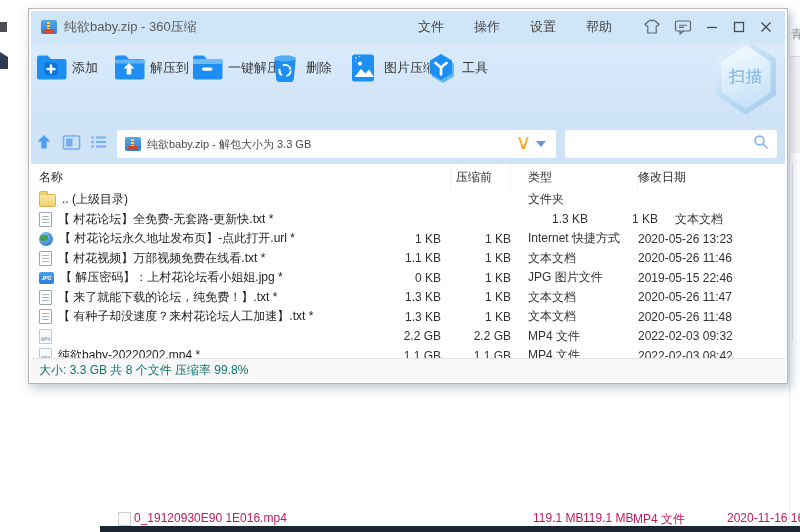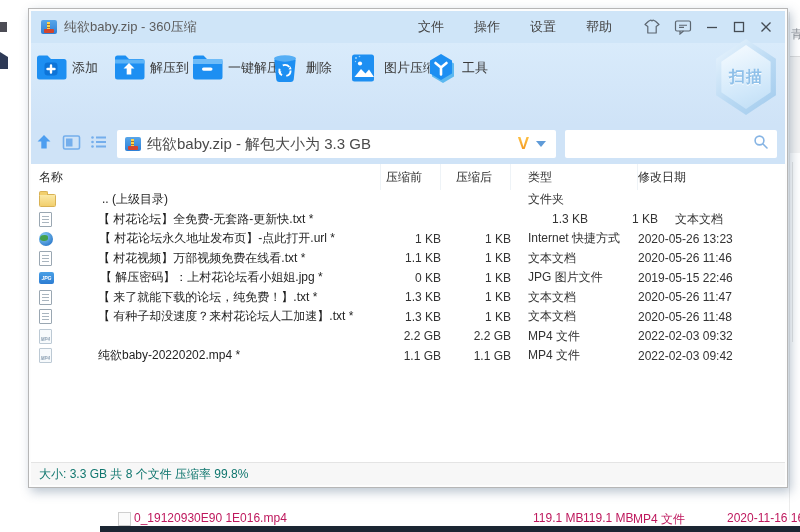--- a/index.html
+++ b/index.html
@@ -21,21 +21,21 @@
   .bg-bottom-row .bgi{position:absolute;left:18px;top:1px;width:11px;height:12px;border:1px solid #cfcfcf;background:#fafafa;}
   .bg-bottom-row .bgn{position:absolute;left:34px;top:0;}
   .bg-bottom-row .bgs1{position:absolute;left:433px;top:0;}
   .bg-bottom-row .bgs2{position:absolute;left:483px;top:0;}
   .bg-bottom-row .bgt{position:absolute;left:533px;top:0;}
   .bg-bottom-row .bgd{position:absolute;left:627px;top:0;}
   .bg-taskbar{left:100px;top:526px;width:700px;height:6px;background:#1b2632;}
 
   
   .window{
-    position:absolute;z-index:2;left:28px;top:8px;width:760px;height:480px;
+    position:absolute;z-index:2;left:28px;top:8px;width:760px;height:376px;
     background:#fdfdfd;border:1px solid #b6b6b6;
     box-shadow:3px 4px 10px rgba(60,90,120,.35);
     box-sizing:border-box;
   }
   .window-inner{position:absolute;inset:2px;display:flex;flex-direction:column;background:#fff;}
 
   
   .titlebar{height:32px;flex:none;background:#cfe5f8;display:flex;align-items:center;padding:0 8px 0 10px;}
   .zip-icon{width:16px;height:14px;position:relative;background:linear-gradient(#58a6e9,#2d7fd6);border-radius:2px;flex:none;}
   .zip-icon::before{content:"";position:absolute;left:6px;top:2px;bottom:4px;width:3px;
@@ -57,41 +57,41 @@
     background:linear-gradient(135deg,#f0f8ff,#b9d9f3 55%,#9fc9ec);
     display:flex;align-items:center;justify-content:center;}
   .scan-badge-inner{position:absolute;inset:6px;clip-path:polygon(50% 0%,94% 26%,94% 74%,50% 100%,6% 74%,6% 26%);
     background:linear-gradient(160deg,#f8fcff,#cfe7fa 70%,#bedcf4);}
   .scan-label{position:relative;font-size:16px;font-weight:bold;color:#8fc0e9;letter-spacing:1px;text-shadow:0 1px 0 #fff;}
 
   
   .addressrow{height:40px;flex:none;background:#cfe3f7;display:flex;align-items:center;padding:0 8px 0 4px;gap:9px;}
   .nav-ic{flex:none;display:block;cursor:default;}
   .address-box{flex:1;height:28px;background:#fff;border-radius:2px;display:flex;align-items:center;padding:0 8px;gap:6px;min-width:0;}
-  .address-text{font-size:15px;color:#4a4a4a;white-space:nowrap;overflow:hidden;flex:1;}
+  .address-text{font-size:11px;color:#4a4a4a;white-space:nowrap;overflow:hidden;flex:1;}
   .vdrop{display:flex;align-items:center;gap:7px;flex:none;padding-right:2px;cursor:default;}
   .v-letter{font-size:17px;font-weight:bold;color:#f59c1f;background:linear-gradient(#ffc94d,#f08a12);-webkit-background-clip:text;background-clip:text;-webkit-text-fill-color:transparent;}
   .v-caret{width:0;height:0;border-left:5px solid transparent;border-right:5px solid transparent;border-top:6px solid #5f9bd8;}
   .search-box{width:196px;height:28px;background:#fff;border-radius:2px;display:flex;align-items:center;flex:none;padding:0 8px;}
   .search-input{flex:1;border:none;outline:none;font-size:12px;color:#555;background:transparent;min-width:0;}
 
   
   .colheaders{height:26px;flex:none;background:#fff;display:flex;align-items:center;font-size:12px;color:#2e2e2e;}
   .ch{box-sizing:border-box;height:100%;display:flex;align-items:center;border-right:1px solid #eef3f7;cursor:default;}
   .ch-name{flex:1;padding-left:8px;}
   .ch-before{width:60px;padding-left:5px;}
   .ch-after{width:70px;padding-left:15px;}
   .ch-type{width:127px;padding-left:17px;}
   .ch-date{width:147px;padding-left:0;border-right:none;}
 
   
   .filelist{flex:1;background:#fff;overflow:hidden;}
   .row{height:19.5px;display:flex;align-items:center;font-size:12px;color:#1f1f1f;cursor:default;}
   .cell{box-sizing:border-box;white-space:nowrap;overflow:hidden;}
-  .cl-name{flex:1;padding-left:8px;display:flex;align-items:center;min-width:0;gap:40px;}
+  .cl-name{flex:1;padding-left:8px;display:flex;align-items:center;min-width:0;}
   .cl-before{width:60px;text-align:right;color:#333;}
   .cl-after{width:70px;text-align:right;color:#333;}
   .cl-type{width:127px;padding-left:17px;color:#333;}
   .cl-date{width:147px;color:#333;}
 
   
   .fic{flex:none;display:inline-block;position:relative;margin-right:6px;}
   .fic[data-icon="folder-icon"]{width:15px;height:11px;background:linear-gradient(#fbe9a6,#f2cf6d);border:1px solid #d9b254;border-radius:1.5px;margin-top:2px;}
   .fic[data-icon="folder-icon"]::before{content:"";position:absolute;left:-1px;top:-4px;width:7px;height:3px;background:#f2cf6d;border:1px solid #d9b254;border-bottom:none;border-radius:2px 2px 0 0;}
   .fic[data-icon="txt-file-icon"]{width:11px;height:13px;background:#fff;border:1px solid #9aa7b2;border-radius:1px;}
@@ -269,21 +269,20 @@
       <span><svg width="16" height="16" viewBox="0 0 16 16">
               <circle cx="6.5" cy="6.5" r="4.4" fill="none" stroke="#86b4e4" stroke-width="1.6"></circle>
               <path d="M10 10 L14 14" stroke="#86b4e4" stroke-width="1.6" stroke-linecap="round"></path>
             </svg></span>
     </div>
   </div>
 
   <div class="colheaders">
     <span class="ch ch-name">名称</span>
     <span class="ch ch-before">压缩前</span>
-    <span class="ch ch-after">压缩后</span>
     <span class="ch ch-type">类型</span>
     <span class="ch ch-date">修改日期</span>
   </div>
 
   <div class="filelist">
 
     <div class="row">
       <span class="cell cl-name">
             <i class="fic" data-icon="folder-icon"></i>
             <span>.. (上级目录)</span>
@@ -370,21 +369,21 @@
     </div>
 
     <div class="row">
       <span class="cell cl-name">
             <i class="fic" data-icon="mp4-file-icon"></i>
             <span>纯欲baby-20220202.mp4 *</span>
           </span>
       <span class="cell cl-before">1.1 GB</span>
       <span class="cell cl-after">1.1 GB</span>
       <span class="cell cl-type">MP4 文件</span>
-      <span class="cell cl-date">2022-02-03 09:42</span>
+      <span class="cell cl-date">2022-02-03 08:42</span>
     </div>
 
   </div>
 
   <div class="statusbar">
     <span>大小: 3.3 GB 共 8 个文件 压缩率 99.8%</span>
   </div>
 
 </div>
 </div>

